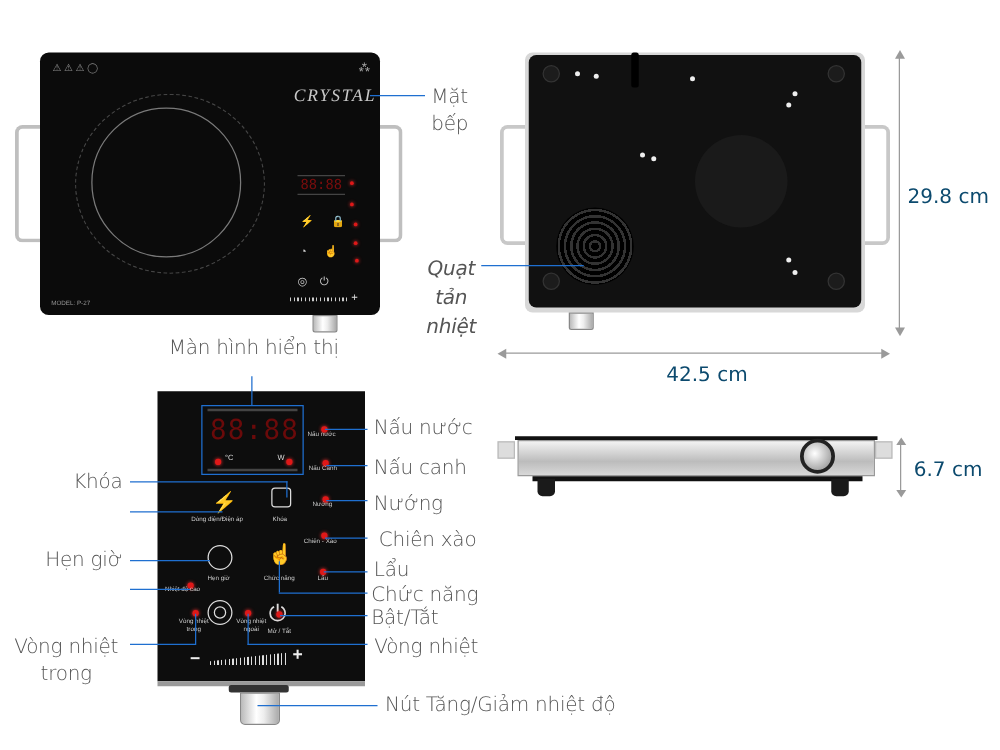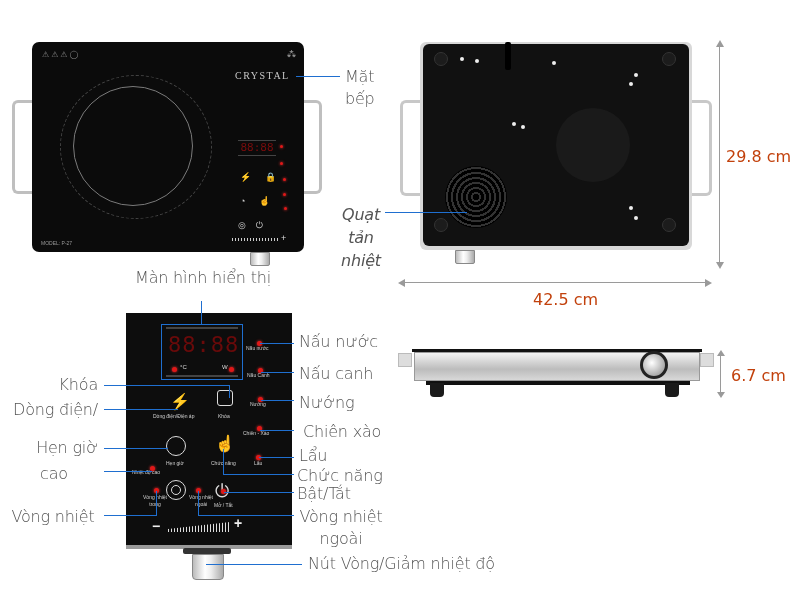--- a/index.html
+++ b/index.html
@@ -3,38 +3,38 @@
 <meta charset="utf-8">
 <style>
   * { box-sizing: border-box; margin: 0; padding: 0; }
   html, body { width: 800px; height: 600px; background: #ffffff; overflow: hidden; }
   body { position: relative; font-family: "Liberation Sans", sans-serif; color: #555; }
   .abs { position: absolute; }
   .label { position: absolute; font-size: 16px; color: #555; line-height: 20px; white-space: nowrap; font-family: "DejaVu Sans", sans-serif; font-weight: 300; letter-spacing: -0.2px; }
   .label.r { text-align: right; }
   .label.c { text-align: center; }
   .line { position: absolute; background: #1f6fd0; }
-  .dim { position: absolute; font-size: 16px; color: #c2410c; font-family: "DejaVu Sans", sans-serif; }
+  .dim { position: absolute; font-size: 16px; color: #0c4a6e; font-family: "DejaVu Sans", sans-serif; }
   .tiny { position: absolute; font-size: 5px; color: #cfcfcf; white-space: nowrap; font-family: "Liberation Sans", sans-serif; }
   .led { position: absolute; width: 5px; height: 5px; border-radius: 50%; background: #e01818; box-shadow: 0 0 3px #ff3030; }
   .knob { position: absolute; background: linear-gradient(90deg,#bbb,#fff 40%,#eee 60%,#aaa); border: 1px solid #888; }
 </style>
 </head>
 <body>
 
 <div>
 
   <div class="abs" style="left:12px;top:100px;width:22px;height:94px;border:3px solid #bfbfbf;border-right:none;border-radius:6px 0 0 6px;"></div>
   <div class="abs" style="left:302px;top:100px;width:20px;height:94px;border:3px solid #bfbfbf;border-left:none;border-radius:0 6px 6px 0;"></div>
 
   <div class="abs" style="left:32px;top:42px;width:272px;height:210px;background:#0b0b0b;border-radius:7px;"></div>
 
   <div class="abs" style="left:42px;top:50px;font-size:8px;color:#888;letter-spacing:2px;">⚠⚠⚠◯</div>
   <div class="abs" style="left:287px;top:47px;font-size:8px;color:#aaa;">⁂</div>
-  <div class="abs" style="left:235px;top:70px;font-size:10px;color:#c8c8c8;letter-spacing:1.5px;font-family:'Liberation Serif',serif;">CRYSTAL</div>
+  <div class="abs" style="left:235px;top:70px;font-size:14px;color:#c8c8c8;letter-spacing:1.5px;font-family:'Liberation Serif',serif;font-style:italic;">CRYSTAL</div>
 
   <div class="abs" style="left:60px;top:75px;width:152px;height:144px;border:1px dashed #444;border-radius:50%;"></div>
   <div class="abs" style="left:73px;top:86px;width:120px;height:120px;border:1px solid #7a7a7a;border-radius:50%;"></div>
 
   <div class="abs" style="left:238px;top:140px;width:38px;height:16px;border-top:1px solid #444;border-bottom:1px solid #444;color:#7a0d0d;font-size:11px;text-align:center;font-family:'DejaVu Sans Mono',monospace;line-height:14px;">88:88</div>
   <div class="led" style="left:280px;top:145px;width:3px;height:3px;"></div>
   <div class="led" style="left:280px;top:162px;width:3px;height:3px;"></div>
   <div class="led" style="left:283px;top:178px;width:3px;height:3px;"></div>
   <div class="led" style="left:283px;top:193px;width:3px;height:3px;"></div>
   <div class="led" style="left:284px;top:207px;width:3px;height:3px;"></div>
@@ -163,37 +163,36 @@
   <div class="knob" style="left:192px;top:554px;width:32px;height:26px;border-radius:0 0 4px 4px;"></div>
 
   <div class="line" style="left:104px;top:385px;width:126px;height:1px;"></div>
   <div class="line" style="left:229px;top:385px;width:1px;height:13px;"></div>
   <div class="label r" style="left:18px;top:375px;width:80px;">
     <span>Khóa</span>
   </div>
 
   <div class="line" style="left:104px;top:409px;width:74px;height:1px;"></div>
   <div class="label r" style="left:0px;top:398px;width:98px;line-height:23px;">
-    <div>Dòng điện/</div>
   </div>
 
   <div class="line" style="left:104px;top:448px;width:64px;height:1px;"></div>
   <div class="label r" style="left:18px;top:438px;width:80px;">
     <span>Hẹn giờ</span>
   </div>
 
   <div class="line" style="left:104px;top:471px;width:48px;height:1px;"></div>
   <div class="label r" style="left:10px;top:461px;width:88px;line-height:25px;text-align:center;">
-    <div>cao</div>
   </div>
 
   <div class="line" style="left:104px;top:515px;width:52px;height:1px;"></div>
   <div class="line" style="left:156px;top:491px;width:1px;height:25px;"></div>
   <div class="label r" style="left:8px;top:506px;width:90px;line-height:22px;text-align:center;">
     <div>Vòng nhiệt</div>
+    <div>trong</div>
   </div>
 
   <div class="line" style="left:260px;top:343px;width:34px;height:1px;"></div>
   <div class="label" style="left:299px;top:332px;">Nấu nước</div>
 
   <div class="line" style="left:261px;top:372px;width:33px;height:1px;"></div>
   <div class="label" style="left:299px;top:364px;">Nấu canh</div>
 
   <div class="line" style="left:261px;top:400px;width:33px;height:1px;"></div>
   <div class="label" style="left:299px;top:393px;">Nướng</div>
@@ -208,18 +207,17 @@
   <div class="line" style="left:223px;top:474px;width:71px;height:1px;"></div>
   <div class="label" style="left:297px;top:466px;">Chức năng</div>
 
   <div class="line" style="left:224px;top:492px;width:70px;height:1px;"></div>
   <div class="label" style="left:297px;top:484px;">Bật/Tắt</div>
 
   <div class="line" style="left:198px;top:491px;width:1px;height:25px;"></div>
   <div class="line" style="left:198px;top:515px;width:96px;height:1px;"></div>
   <div class="label c" style="left:297px;top:506px;width:88px;line-height:22px;">
     <div>Vòng nhiệt</div>
-    <div>ngoài</div>
   </div>
 
   <div class="line" style="left:206px;top:564px;width:96px;height:1px;"></div>
-  <div class="label" style="left:308px;top:554px;">Nút Vòng/Giảm nhiệt độ</div>
+  <div class="label" style="left:308px;top:554px;">Nút Tăng/Giảm nhiệt độ</div>
 </div>
 
 </body></html>

